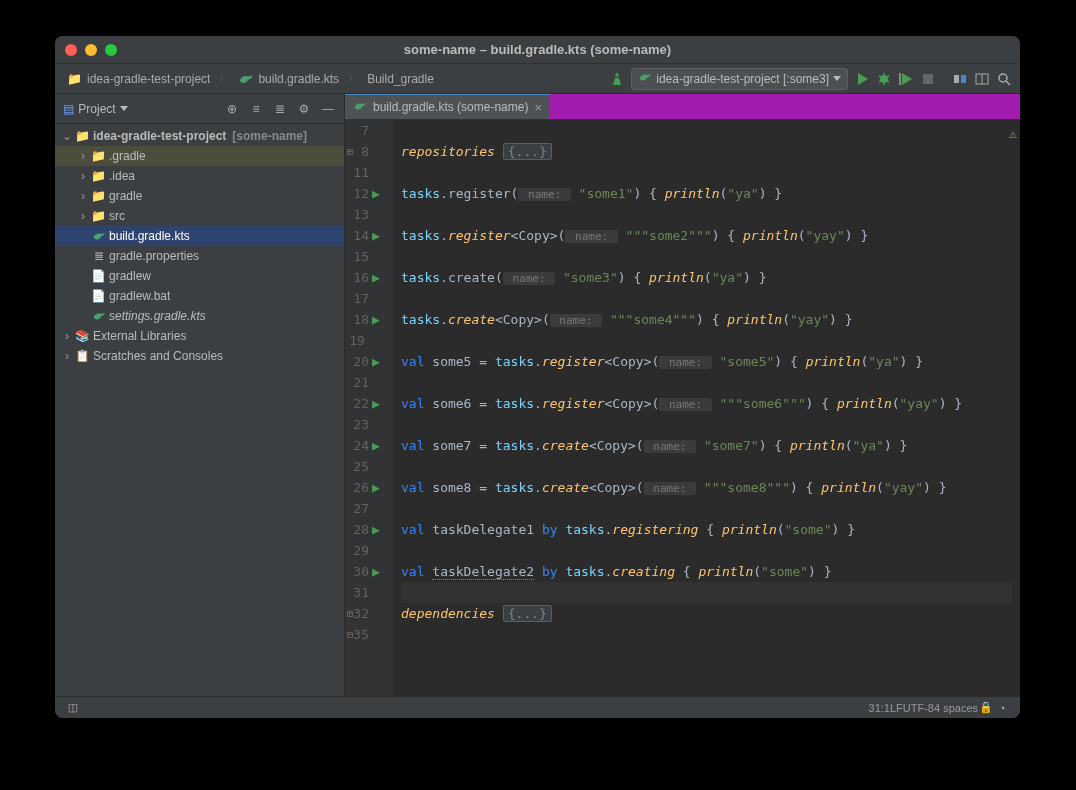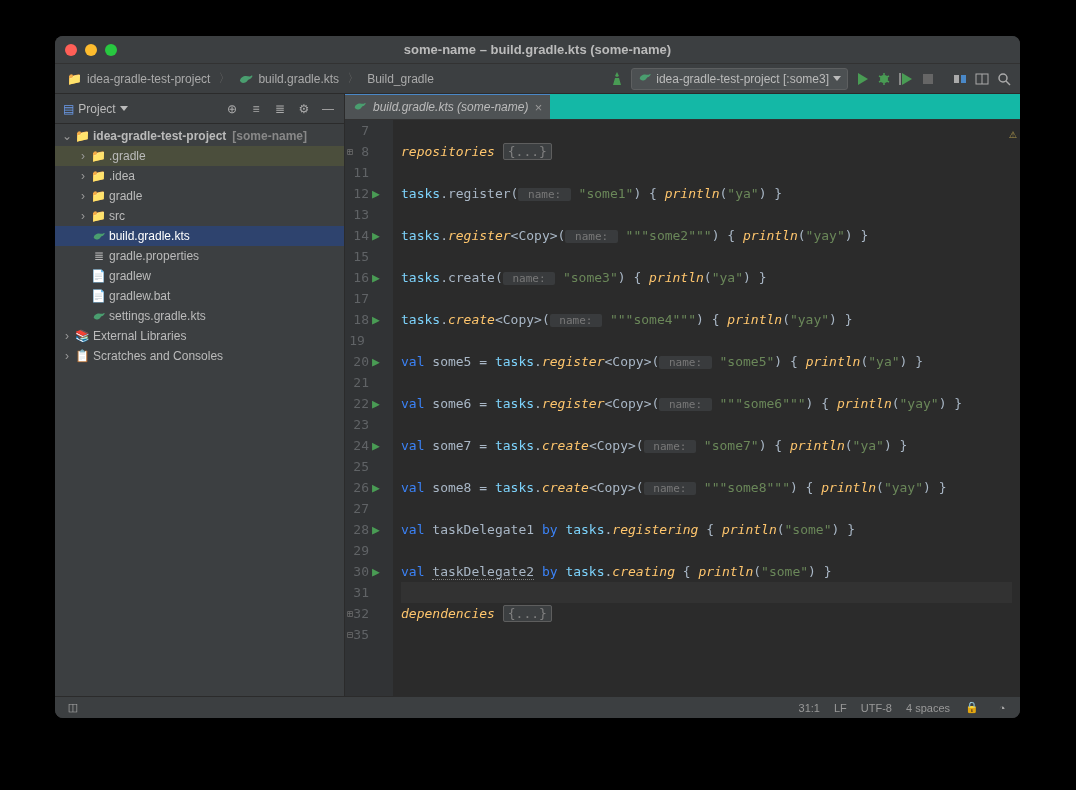--- a/index.html
+++ b/index.html
@@ -25,36 +25,36 @@
   .panel-title { display:flex; align-items:center; gap:4px; cursor:pointer; }
   .panel-tools { margin-left:auto; display:flex; gap:8px; }
   .tree { flex:1; overflow:auto; padding:2px 0; }
   .tree-row { display:flex; align-items:center; height:20px; padding-left:6px; gap:2px; cursor:pointer; }
   .tree-row.selected { background:#2e436e; color:#fff; }
   .tree-row.dim { background:#4b4e3c; }
   .tree-arrow { width:12px; color:#999; display:inline-flex; justify-content:center;}
   .tree-icon { width:16px; display:inline-flex; justify-content:center; }
   .folder-blue{color:#87939a;} .folder-orange{color:#cc7832;}
   .editor-area { flex:1; display:flex; flex-direction:column; background:#2b2b2b; overflow:hidden; }
-  .tabs { height:26px; background:#14b8a6; display:flex; align-items:flex-end; border-bottom:1px solid #323232;font-style:italic;}
+  .tabs { height:26px; background:#a21caf; display:flex; align-items:flex-end; border-bottom:1px solid #323232;}
   .tab { height:26px; display:flex; align-items:center; gap:6px; padding:0 8px; background:#4e5254; border-top:2px solid #4a88c7; color:#bbb; cursor:pointer; }
   .tab-close { color:#999; cursor:pointer; font-size:13px; }
   .editor-body { flex:1; display:flex; overflow:hidden; font-family:Menlo,Consolas,monospace; font-size:13px; line-height:21px; position:relative;}
   .gutter { background:#313335; padding:0 4px 0 0; text-align:right; position:relative;}
   .gutter-lines { display:flex; flex-direction:column; }
   .gln { display:flex; align-items:center; justify-content:flex-end; height:21px; padding-right:6px; color:#606366; position:relative;}
   .gmark { width:14px; display:inline-flex; justify-content:center; color:#499c54;}
   .code { flex:1; overflow:auto; padding:0 8px; position:relative; }
   .code-line { height:21px; white-space:pre; }
   .fold-box { background:#3c3f41; border:1px solid #5e5e5e; color:#808080; padding:0 4px; border-radius:2px; font-style:normal;}
   .kw { color:#3b82f6; } .fn { color:#ffc66d; font-style:italic;} .id{color:#7dd3fc;} .str{color:#6a8759;} .op{color:#a9b7c6;} .hint{color:#787878; background:#393b3d; padding:0 3px; border-radius:2px; font-style:normal; font-size:11px;} .plain{color:#a9b7c6;}
   .underline-warn{ border-bottom:1px dotted #808080;}
   .fold-icon{position:absolute; left:2px; color:#6f6f6f; font-size:10px;}
   .statusbar { height:22px; background:#3c3f41; border-top:1px solid #2b2b2b; display:flex; align-items:center; padding:0 10px; gap:14px; color:#999; font-size:11px;}
-  .statusbar .right{margin-left:auto; display:flex; gap:14px; align-items:center;}
+  .statusbar .right{margin-left:auto; display:flex; align-items:center;}
   .tri { width:0;height:0;border-left:4px solid transparent;border-right:4px solid transparent;border-top:5px solid #bbb; display:inline-block;}
   .play { color:#499c54; }
   .bug { color:#499c54; }
   .stop { color:#666; }
   .warn-corner{position:absolute; right:3px; top:3px; color:#b39c4d;}
   .elephant-svg{fill:#4a9e6f;}
   .bold{font-weight:bold;}
   .sel-line{background:#323232;}
 </style>
 </head>
@@ -209,21 +209,21 @@
           <div class="tree-row" style="padding-left: 22px;">
             <span class="tree-arrow"></span>
             <span class="tree-icon ">📄</span>
             <span>gradlew</span>
           </div>
           <div class="tree-row" style="padding-left: 22px;">
             <span class="tree-arrow"></span>
             <span class="tree-icon ">📄</span>
             <span>gradlew.bat</span>
           </div>
-          <div class="tree-row" style="padding-left: 22px;">
+          <div class="tree-row" style="padding-left: 22px; font-style: italic;">
             <span class="tree-arrow"></span>
             <span class="tree-icon ">
               <svg width="14" height="14" viewBox="0 0 16 16">
                 <path class="elephant-svg" d="M2 10c0-3 3-5 6-5 2 0 4 1 5 0 1-1 2 0 1 1-1 2-3 2-4 3-1 2-3 3-5 3-1 0-2-1-3-2z"></path>
               </svg>
             </span>
             <span>settings.gradle.kts</span>
           </div>
           <div class="tree-row" style="padding-left: 6px;">
             <span class="tree-arrow">›</span>

